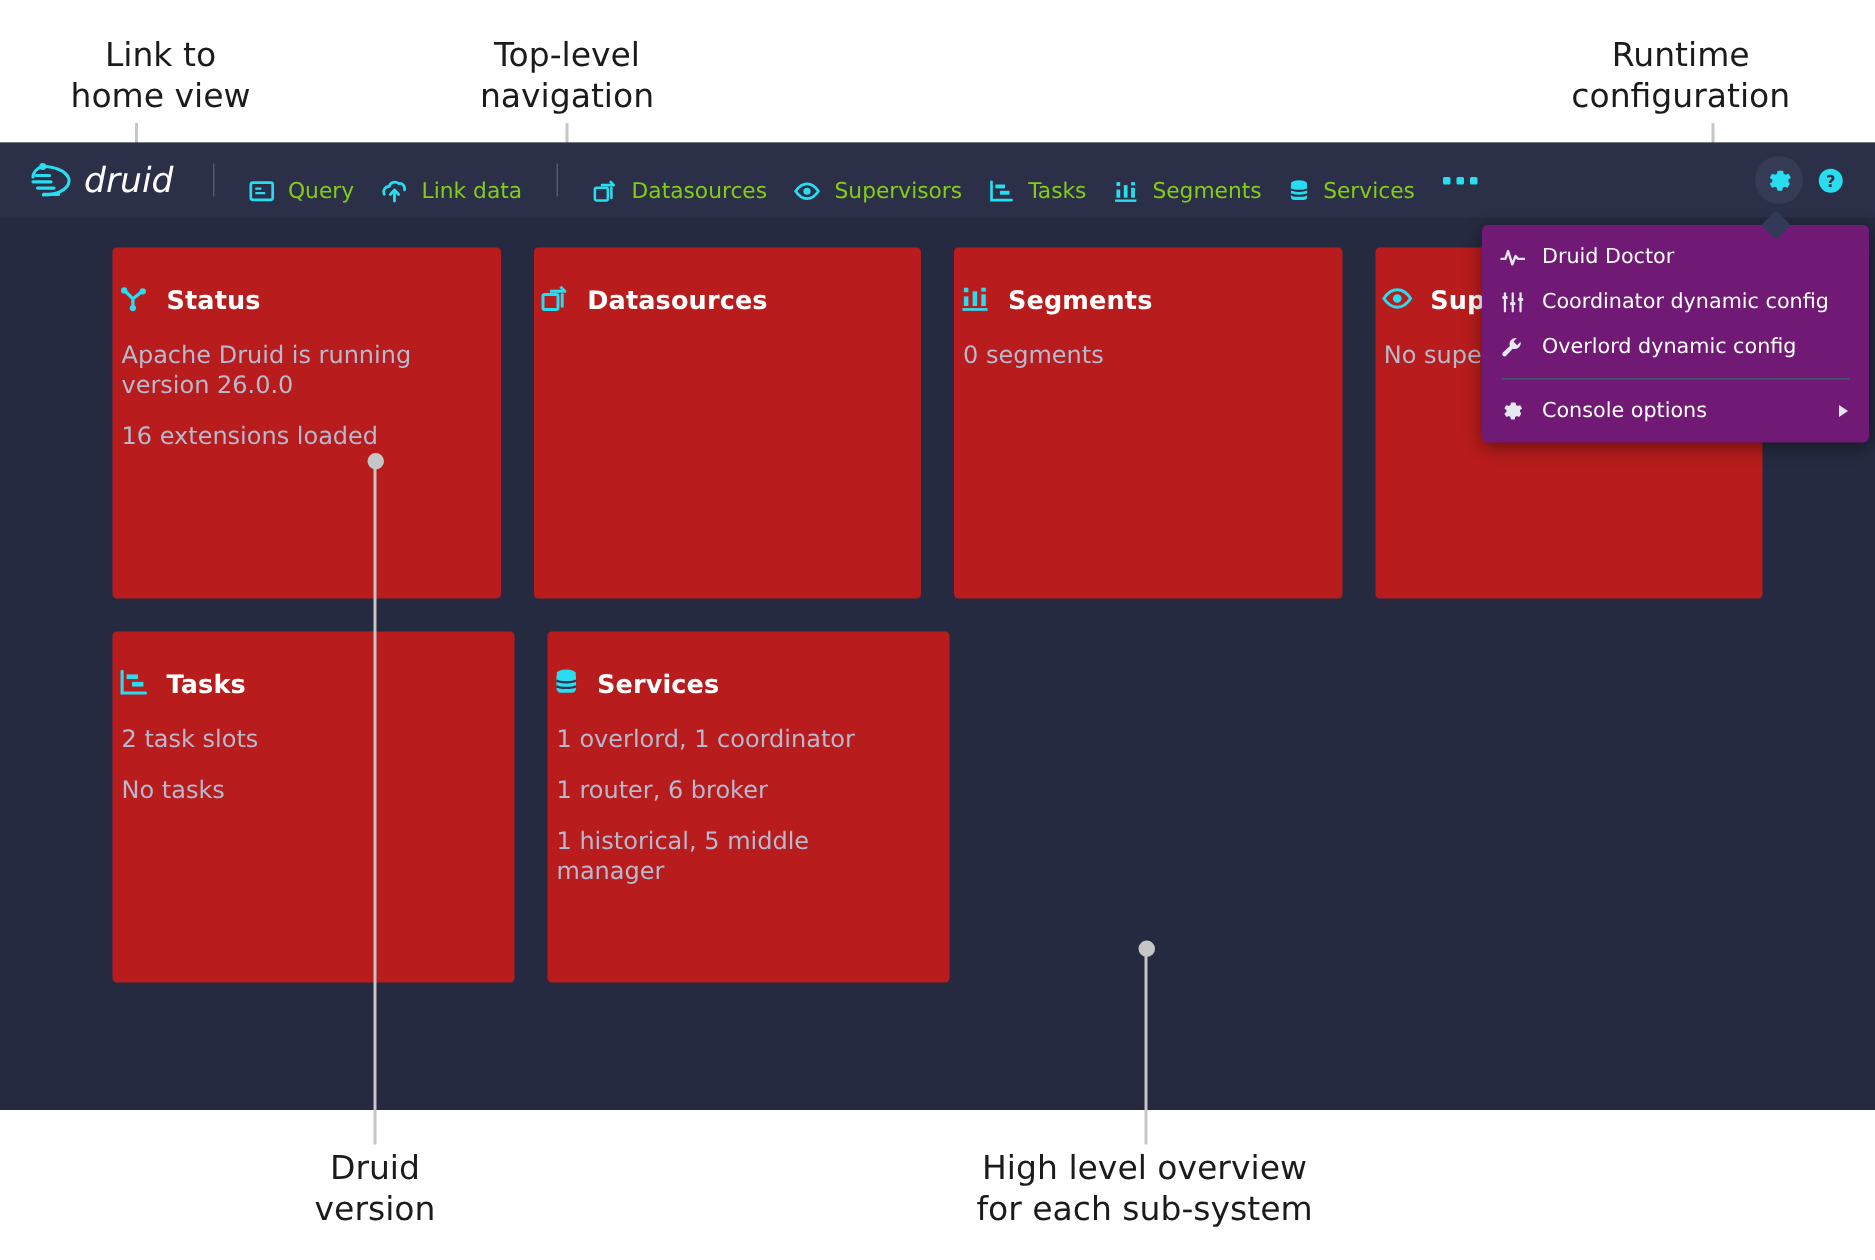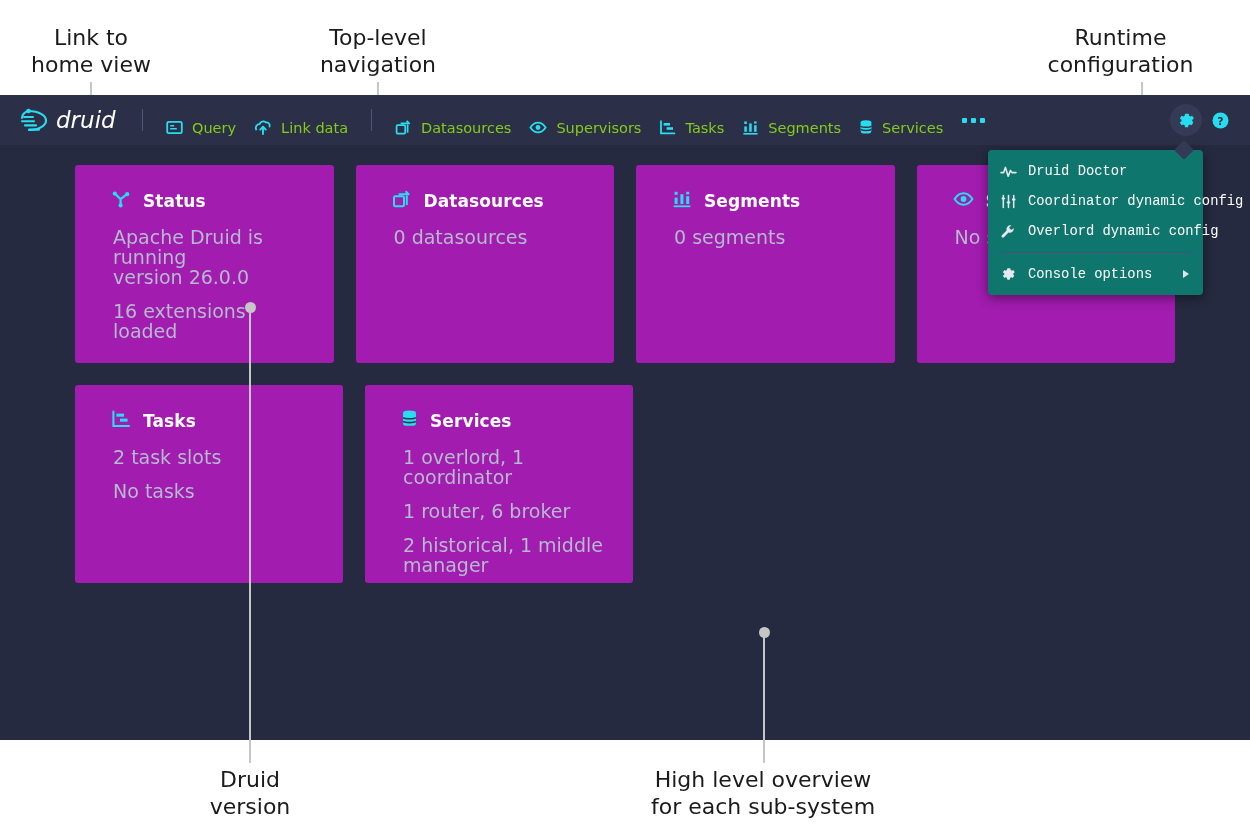--- a/index.html
+++ b/index.html
@@ -110,58 +110,57 @@
   
   .cards {
     position: absolute;
     left: 75px;
     top: 70px;
     width: 1100px;
   }
   .card-row { display: flex; gap: 22px; margin-bottom: 22px; }
   .card {
     width: 268px;
-    height: 198px;
-    background: #a21caf;
+    height: 234px;
+    background: #b91c1c;
     border-radius: 3px;
     box-sizing: border-box;
-    padding: 24px 22px 18px 36px;
+    padding: 24px 22px 18px 4px;
   }
   .card-head {
     display: flex;
     align-items: center;
     gap: 12px;
     margin-bottom: 14px;
   }
   .card-title {
     color: #ffffff;
     font-size: 17px;
     font-weight: bold;
     letter-spacing: 0.1px;
   }
   .card-line {
     color: #b6bace;
-    font-size: 19px;
+    font-size: 16px;
     line-height: 20px;
   }
   .card-line.gap { margin-top: 14px; }
   .card-sub { margin-left: 2px; }
 
   
   .menu {
     position: absolute;
     left: 988px;
     top: 55px;
-    width: 215px;
-    background: #0f766e;
+    width: 258px;
+    background: #701a75;
     border-radius: 4px;
     box-shadow: 0 3px 12px rgba(0,0,0,0.45);
     padding: 6px 0 6px 0;
     z-index: 40;
-    font-family: Liberation Mono, monospace;
   }
   .menu-arrow {
     position: absolute;
     top: -7px;
     left: 189px;
     width: 14px; height: 14px;
     background: #333a57;
     transform: rotate(45deg);
     border-radius: 2px;
   }
@@ -187,21 +186,21 @@
     right: 14px;
     width: 0; height: 0;
     border-left: 6px solid #e2e4ec;
     border-top: 4.5px solid transparent;
     border-bottom: 4.5px solid transparent;
   }
 </style>
 </head>
 <body>
 
-<div class="annot" style="left:0px; top:24px; width:182px;">Link to
+<div class="annot" style="left:0px; top:24px; width:182px;padding-left:16px;">Link to
 home view</div>
 <div class="leader" style="left:90px; top:82px; height:28px;"></div>
 <div class="leader-dot" style="left:85px; top:104px;"></div>
 
 <div class="annot" style="left:282px; top:24px; width:192px;">Top-level
 navigation</div>
 <div class="leader" style="left:377px; top:82px; height:28px;"></div>
 <div class="leader-dot" style="left:372px; top:104px;"></div>
 
 <div class="annot" style="left:1018px; top:24px; width:205px;">Runtime
@@ -364,23 +363,20 @@
         <div class="card-head">
           <span>
             <svg width="20" height="20" viewBox="0 0 20 20">
               <path d="M6.6 5.2 H16.6 L13.6 2.2" fill="none" stroke="#28ddf0" stroke-width="2" stroke-linejoin="round"></path>
               <rect x="2" y="7.3" width="10" height="10" rx="1.2" fill="none" stroke="#28ddf0" stroke-width="2"></rect>
               <path d="M14.8 7.3 V15.2" stroke="#28ddf0" stroke-width="2" stroke-linecap="round"></path>
             </svg>
           </span>
           <span class="card-title">Datasources</span>
         </div>
-        <div class="card-sub">
-          <div class="card-line">0 datasources</div>
-        </div>
       </div>
 
       <div class="card">
         <div class="card-head">
           <span>
             <svg width="20" height="20" viewBox="0 0 20 20">
               <rect x="2.6" y="8.6" width="3" height="6.4" fill="#28ddf0"></rect>
               <rect x="8.4" y="5.2" width="3" height="9.8" fill="#28ddf0"></rect>
               <rect x="14.2" y="7.2" width="3" height="7.8" fill="#28ddf0"></rect>
               <rect x="2.6" y="2.8" width="3" height="3" fill="#28ddf0"></rect>
@@ -438,21 +434,21 @@
               <ellipse cx="8.5" cy="3.8" rx="6.5" ry="2.4" fill="#28ddf0"></ellipse>
               <path d="M2 8.6 C4 10.2 13 10.2 15 8.6" fill="none" stroke="#2f3452" stroke-width="1.6"></path>
               <path d="M2 12.4 C4 14 13 14 15 12.4" fill="none" stroke="#2f3452" stroke-width="1.6"></path>
             </svg>
           </span>
           <span class="card-title">Services</span>
         </div>
         <div class="card-sub">
           <div class="card-line">1 overlord, 1 coordinator</div>
           <div class="card-line gap">1 router, 6 broker</div>
-          <div class="card-line gap">2 historical, 1 middle manager</div>
+          <div class="card-line gap">1 historical, 5 middle manager</div>
         </div>
       </div>
 
     </div>
   </div>
 
   <div class="menu">
     <div class="menu-arrow"></div>
 
     <div class="menu-item">

